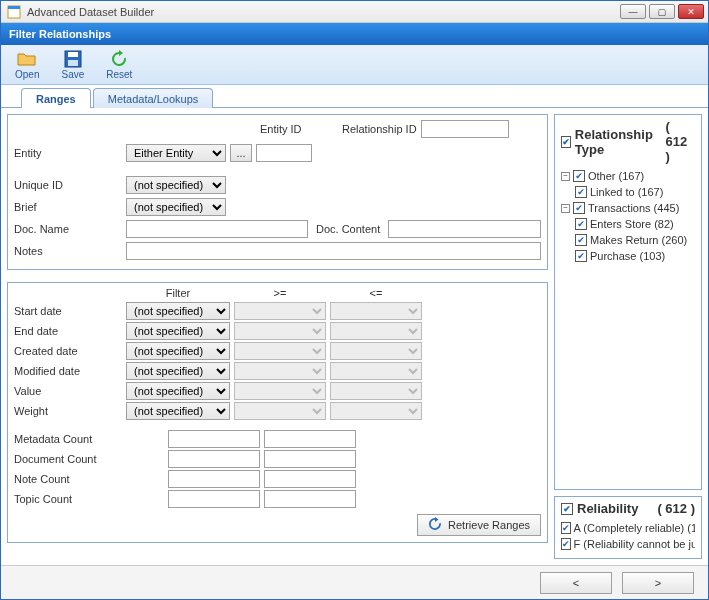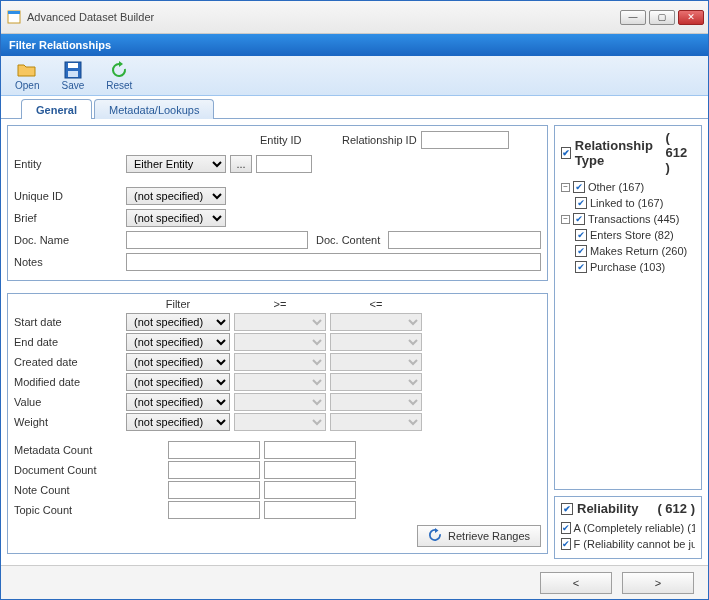--- a/index.html
+++ b/index.html
@@ -12,21 +12,21 @@
   }
   .window {
     width: 709px;
     height: 600px;
     border: 1px solid #2b6bbf;
     display: flex;
     flex-direction: column;
     background: #fff;
   }
   .titlebar {
-    height: 33px;
+    height: 22px;
     background: linear-gradient(#f7f7f7, #e9e9e9);
     border-bottom: 1px solid #c9c9c9;
     display: flex;
     align-items: center;
     padding: 0 4px 0 6px;
   }
   .titlebar .ico {
     width: 14px; height: 14px;
     margin-right: 6px;
     display: inline-flex; align-items: center; justify-content: center;
@@ -243,21 +243,21 @@
         <svg width="18" height="18">
             <path d="M9 2a7 7 0 1 0 6.9 5.8l-1.9.5A5 5 0 1 1 9 4v2l4-3-4-3z" fill="#2faf3a"></path>
           </svg>
       </span>
       <span>Reset</span>
     </div>
   </div>
 
   <div class="content">
     <div class="tabstrip">
-      <div class="tab active">General</div>
+      <div class="tab active">Ranges</div>
       <div class="tab">Metadata/Lookups</div>
     </div>
 
     <div class="body-row">
 
       <div class="main-pane">
 
         <div class="panel">
           <div class="row" style="margin-bottom:4px;">
             <span class="lbl"></span>

